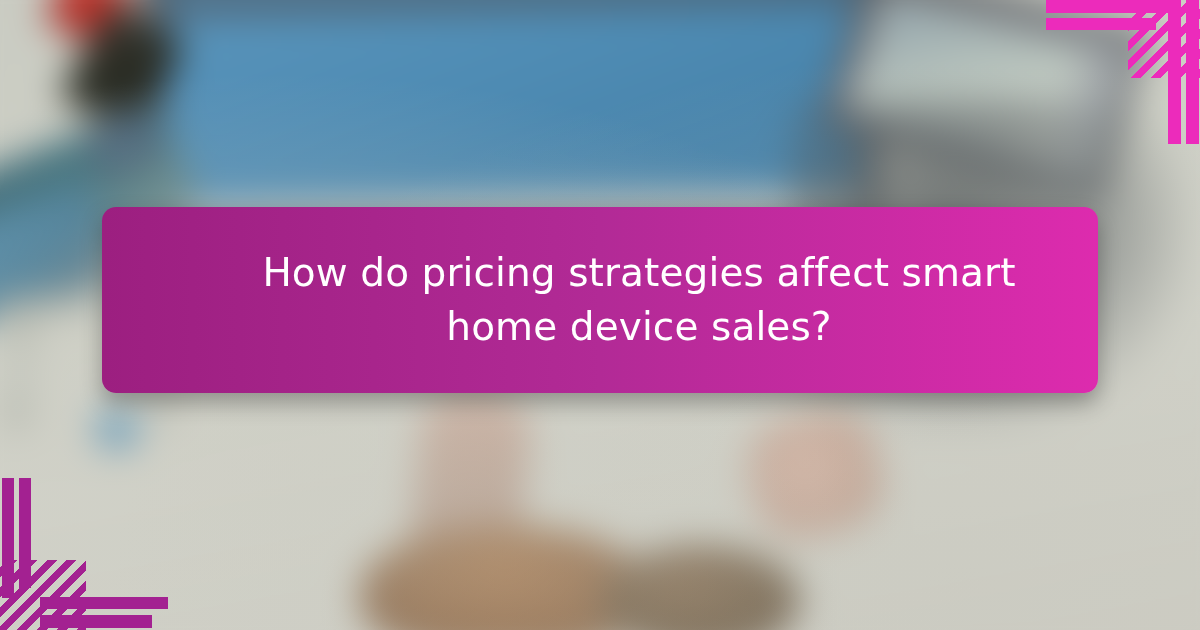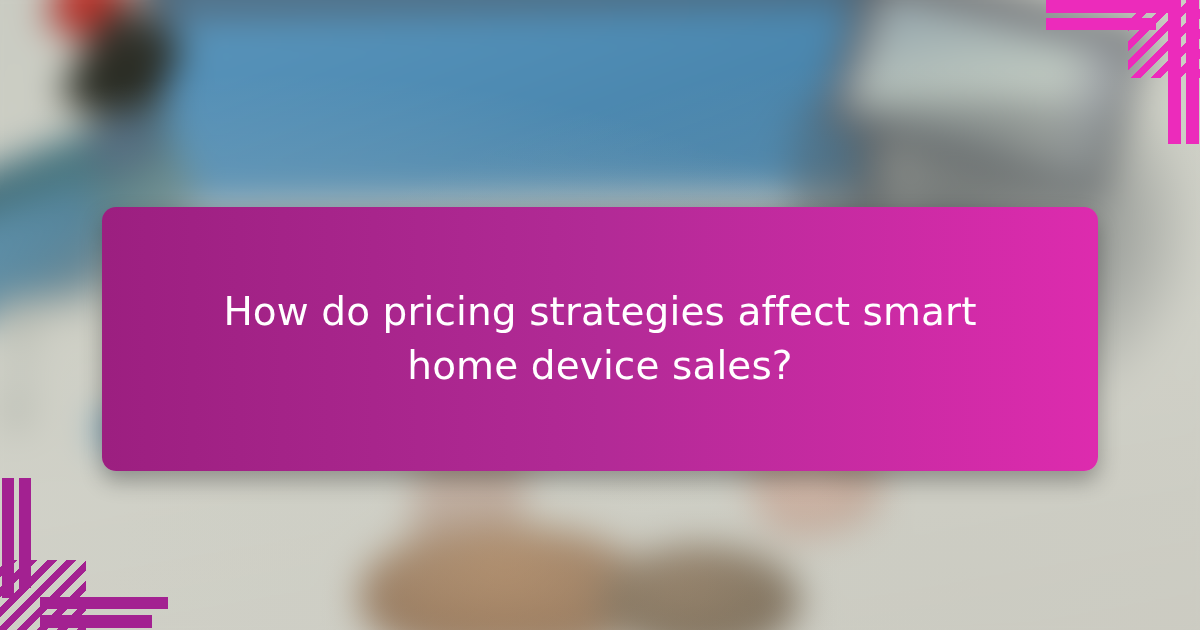--- a/index.html
+++ b/index.html
@@ -198,26 +198,26 @@
       radial-gradient(ellipse at 25% 72%, rgba(205,205,195,0.55) 0%, rgba(205,205,195,0) 55%),
       radial-gradient(ellipse at 78% 88%, rgba(200,200,190,0.45) 0%, rgba(200,200,190,0) 60%);
   }
 
   
   .banner {
     position: absolute;
     left: 102px;
     top: 207px;
     width: 996px;
-    height: 264px;
+    height: 186px;
     border-radius: 14px;
     box-shadow: 0 10px 22px rgba(0,0,0,0.30);
     display: flex;
     align-items: center;
-    justify-content: center;
+    justify-content: flex-end;
     box-sizing: border-box;
     padding: 0 64px;
   }
   .banner-title {
     color: #ffffff;
     font-size: 39px;
     line-height: 54px;
     text-align: center;
     font-weight: 400;
     letter-spacing: 0.1px;

